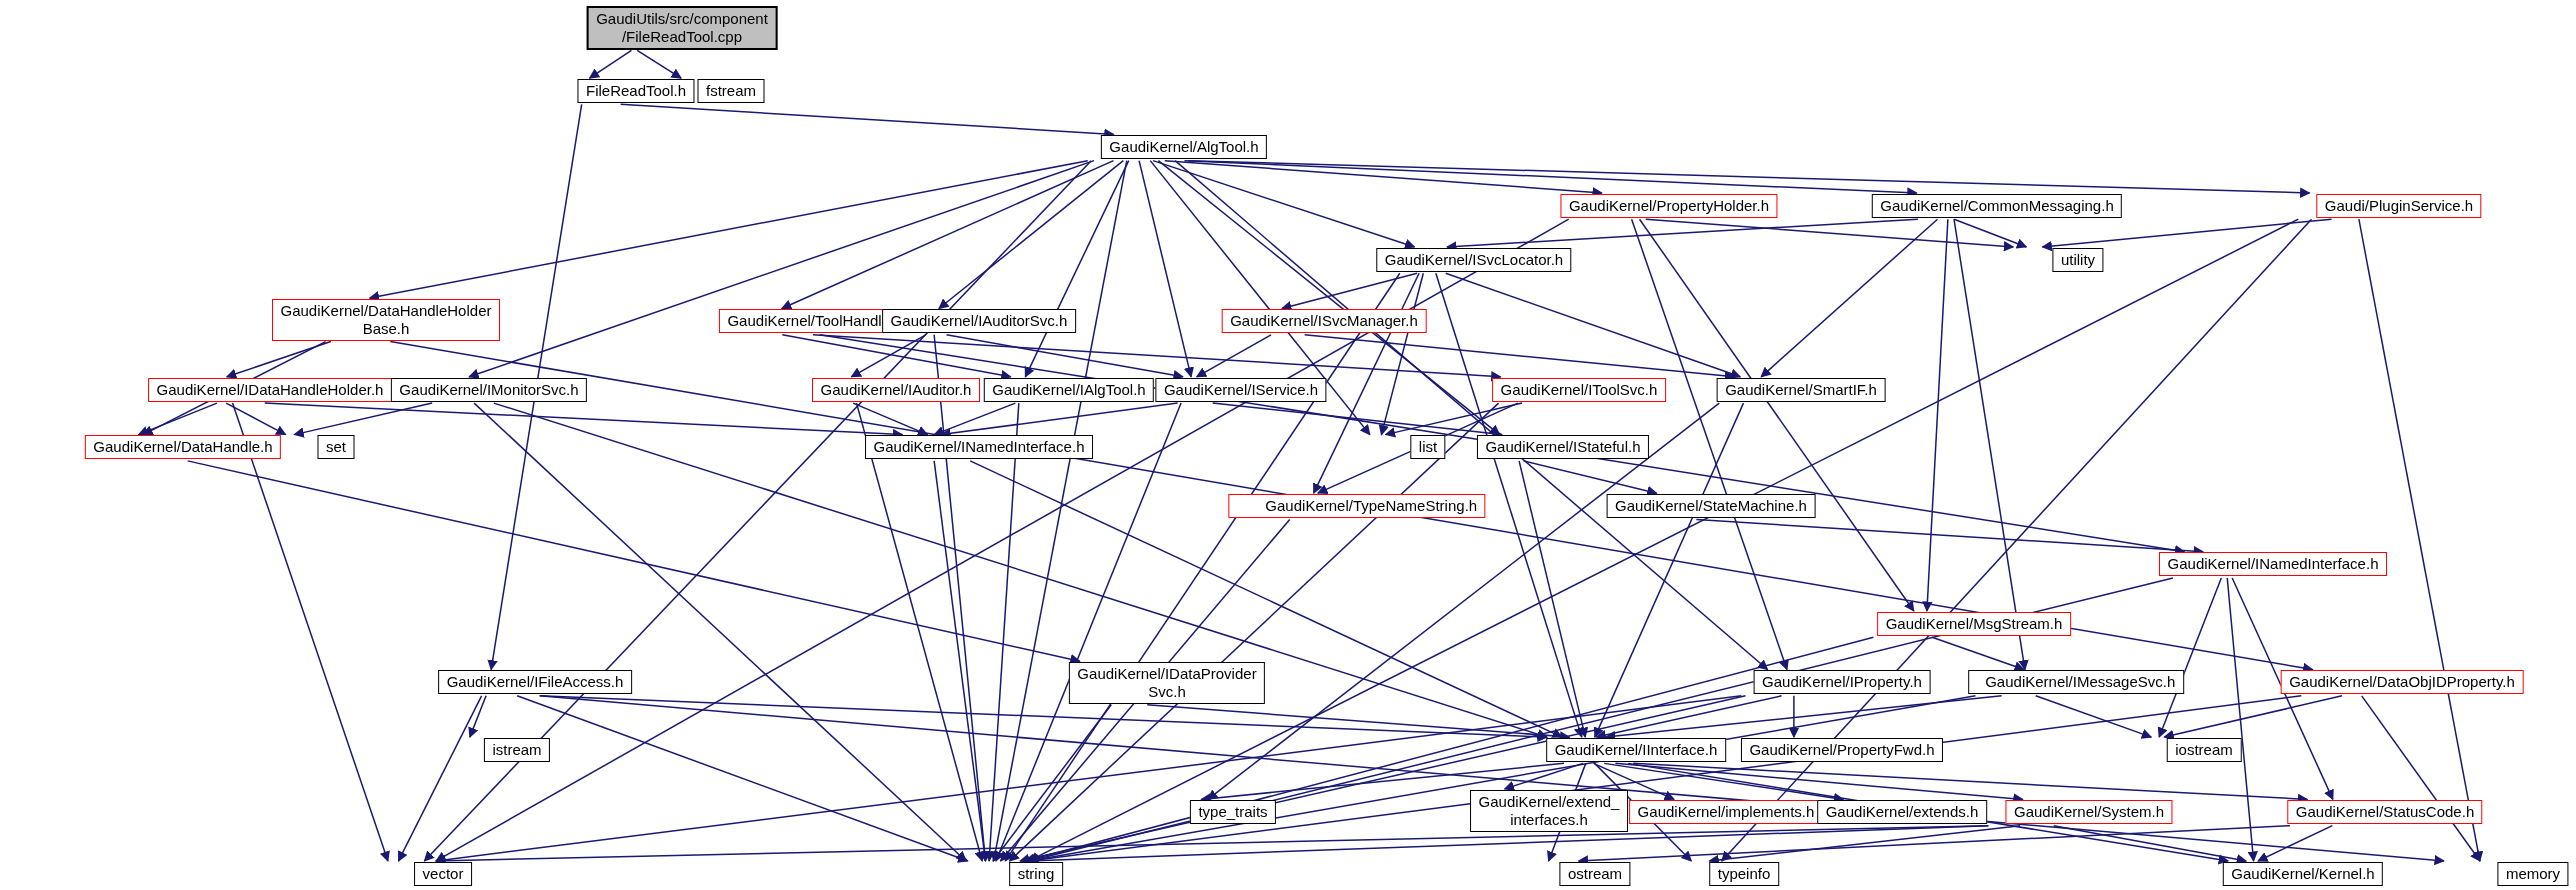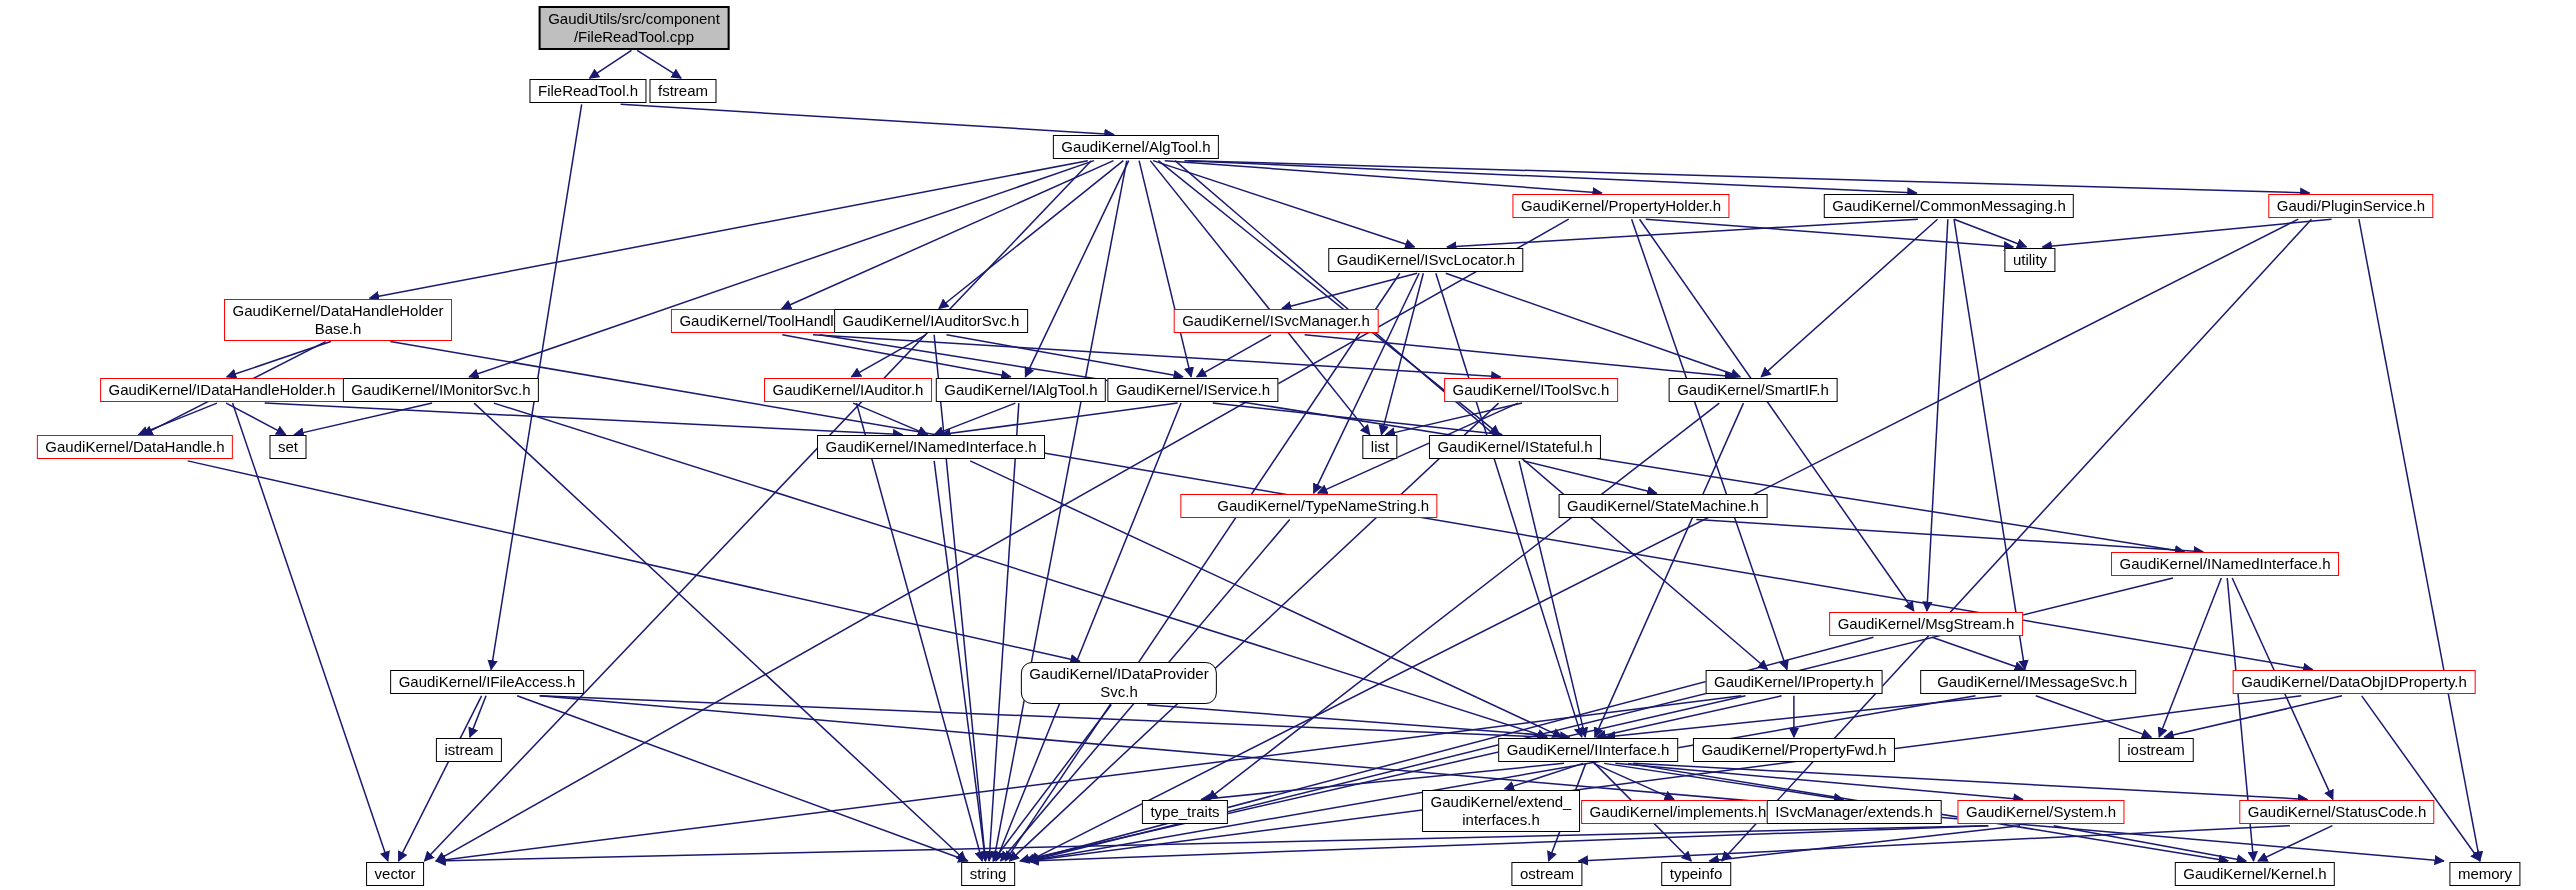--- a/index.html
+++ b/index.html
@@ -28,20 +28,21 @@
     box-sizing: border-box;
     background: var(--node-fill, #ffffff);
     border: 1.5px solid var(--node-border, #000000);
     color: var(--text, #000000);
     font-size: 15px;
     line-height: 1.18;
     padding: 2.3px 7.5px;
     white-space: pre-line;
     text-align: center;
     cursor: pointer;
+    margin-left: 48px;
   }
   .node.truncated {
     border-color: var(--truncated-border, #ff0000);
   }
   .node.root {
     background: var(--root-fill, #bfbfbf);
     border-width: 2.3px;
     cursor: default;
   }
   .node.system {
@@ -200,34 +201,34 @@
     <div class="node truncated" style="left: 135px; top: 435px;">GaudiKernel/DataHandle.h</div>
     <div class="node system" style="left: 288px; top: 435px;">set</div>
     <div class="node" style="left: 931px; top: 435px;">GaudiKernel/INamedInterface.h</div>
     <div class="node system" style="left: 1380px; top: 435px;">list</div>
     <div class="node" style="left: 1515px; top: 435px;">GaudiKernel/IStateful.h</div>
     <div class="node truncated" style="left: 1309px; top: 494px; padding-left: 36px;">GaudiKernel/TypeNameString.h</div>
     <div class="node" style="left: 1663px; top: 494px;">GaudiKernel/StateMachine.h</div>
     <div class="node truncated" style="left: 2225px; top: 552px;">GaudiKernel/INamedInterface.h</div>
     <div class="node truncated" style="left: 1926px; top: 612px;">GaudiKernel/MsgStream.h</div>
     <div class="node" style="left: 487px; top: 670px;">GaudiKernel/IFileAccess.h</div>
-    <div class="node" style="left: 1119px; top: 662px; border-radius: 11px;">GaudiKernel/IDataProvider
+    <div class="node" style="left: 1119px; top: 662px;">GaudiKernel/IDataProvider
 Svc.h</div>
     <div class="node" style="left: 1794px; top: 670px;">GaudiKernel/IProperty.h</div>
     <div class="node" style="left: 2028px; top: 670px; padding-left: 16px;">GaudiKernel/IMessageSvc.h</div>
     <div class="node truncated" style="left: 2354px; top: 670px;">GaudiKernel/DataObjIDProperty.h</div>
     <div class="node system" style="left: 469px; top: 738px;">istream</div>
     <div class="node" style="left: 1588px; top: 738px;">GaudiKernel/IInterface.h</div>
     <div class="node" style="left: 1794px; top: 738px;">GaudiKernel/PropertyFwd.h</div>
     <div class="node system" style="left: 2156px; top: 738px;">iostream</div>
     <div class="node system" style="left: 1185px; top: 800px;">type_traits</div>
     <div class="node" style="left: 1501px; top: 790px;">GaudiKernel/extend_
 interfaces.h</div>
     <div class="node truncated" style="left: 1678px; top: 800px;">GaudiKernel/implements.h</div>
-    <div class="node" style="left: 1854px; top: 800px;">ISvcManager/extends.h</div>
+    <div class="node" style="left: 1854px; top: 800px;">GaudiKernel/extends.h</div>
     <div class="node truncated" style="left: 2041px; top: 800px;">GaudiKernel/System.h</div>
     <div class="node truncated" style="left: 2337px; top: 800px;">GaudiKernel/StatusCode.h</div>
     <div class="node system" style="left: 395px; top: 862px;">vector</div>
     <div class="node system" style="left: 988px; top: 862px;">string</div>
     <div class="node system" style="left: 1547px; top: 862px;">ostream</div>
     <div class="node system" style="left: 1696px; top: 862px;">typeinfo</div>
     <div class="node" style="left: 2255px; top: 862px;">GaudiKernel/Kernel.h</div>
     <div class="node system" style="left: 2485px; top: 862px;">memory</div>
   </div>
 

